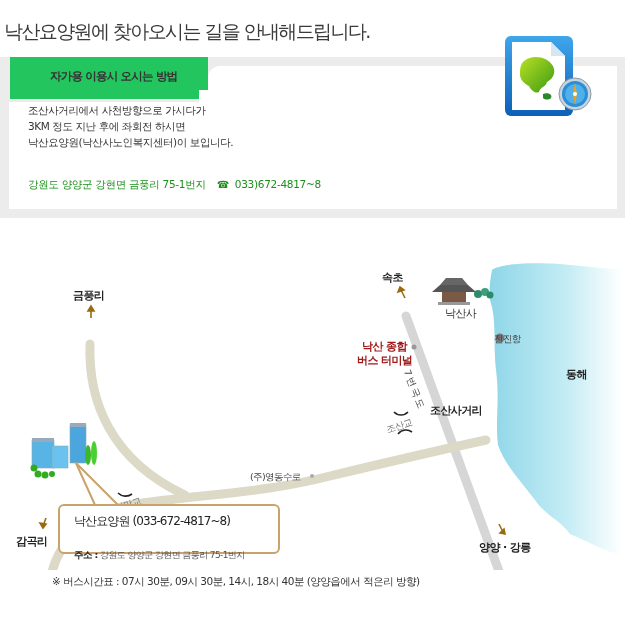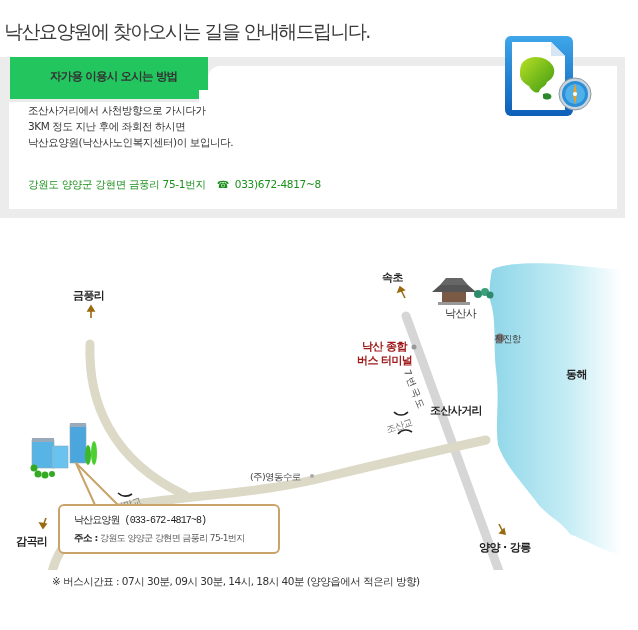--- a/index.html
+++ b/index.html
@@ -60,24 +60,24 @@
   }
   .map-label.bold { font-weight: bold; color: #222; }
   .map-label.red { color: #a01a1a; font-weight: bold; line-height: 14px; }
   .map-label.small { font-size: 9.5px; color: #444; }
 
   .callout {
     position: absolute; left: 58px; top: 254px; width: 222px; height: 50px;
     background: #ffffff; border: 2px solid #c9a36a; border-radius: 6px;
   }
   .callout-name {
-    position: absolute; left: 14px; top: 7px; font-size: 10px; color: #222; letter-spacing: -0.9px; white-space: nowrap; font-family: Liberation Mono, monospace;
+    position: absolute; left: 14px; top: 7px; font-size: 12px; color: #222; letter-spacing: -0.9px; white-space: nowrap;
   }
   .callout-addr {
-    position: absolute; left: 14px; top: 26px; font-size: 9px; color: #555; letter-spacing: -0.6px; white-space: nowrap;
+    position: absolute; left: 14px; top: 43px; font-size: 9px; color: #555; letter-spacing: -0.6px; white-space: nowrap;
   }
   .callout-addr b { color: #222; font-size: 9.5px; }
 
   .bus-schedule {
     position: absolute; left: 52px; top: 575px;
     font-size: 10.5px; color: #333; letter-spacing: -0.5px; white-space: nowrap;
   }
 </style>
 </head>
 <body>

